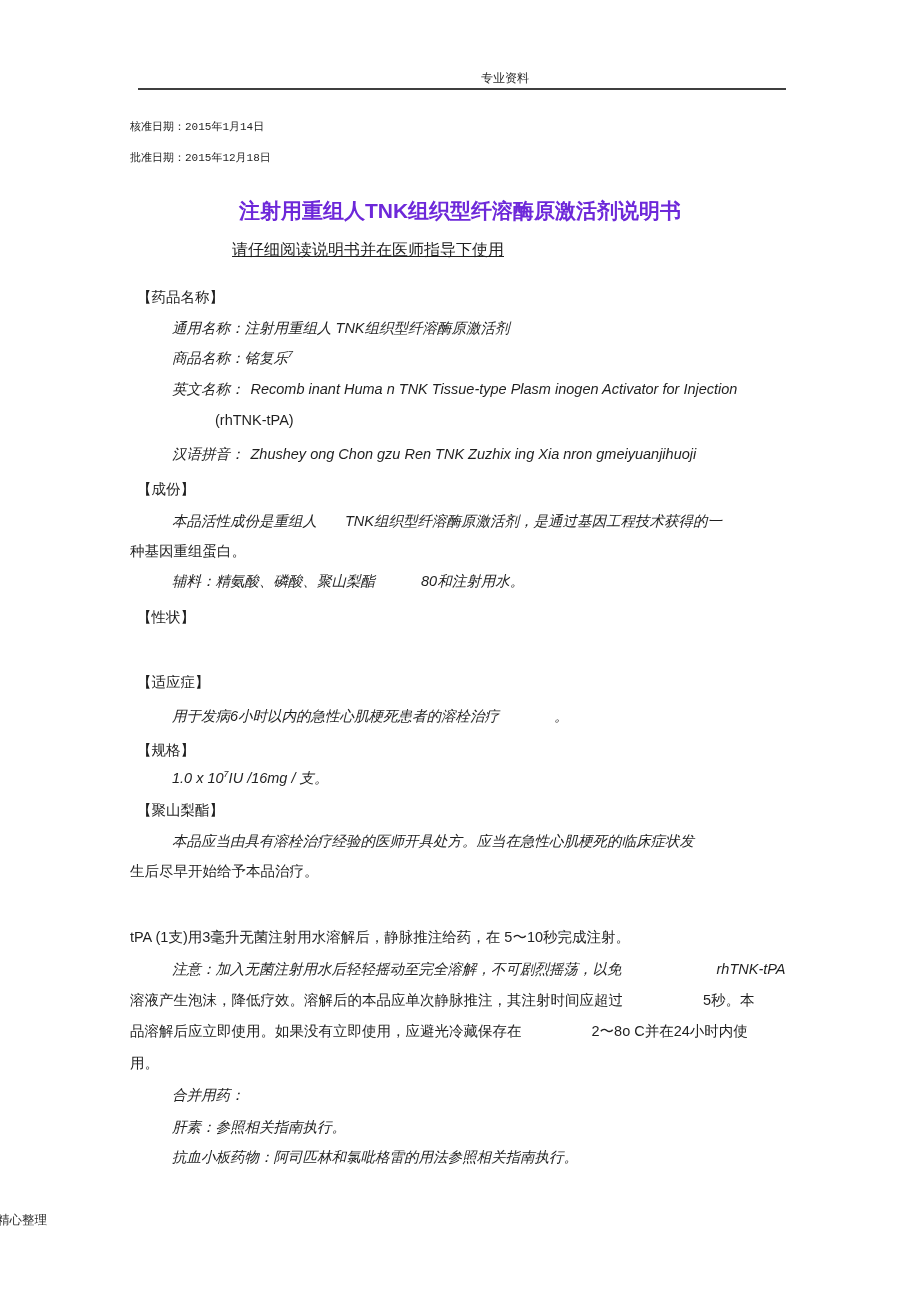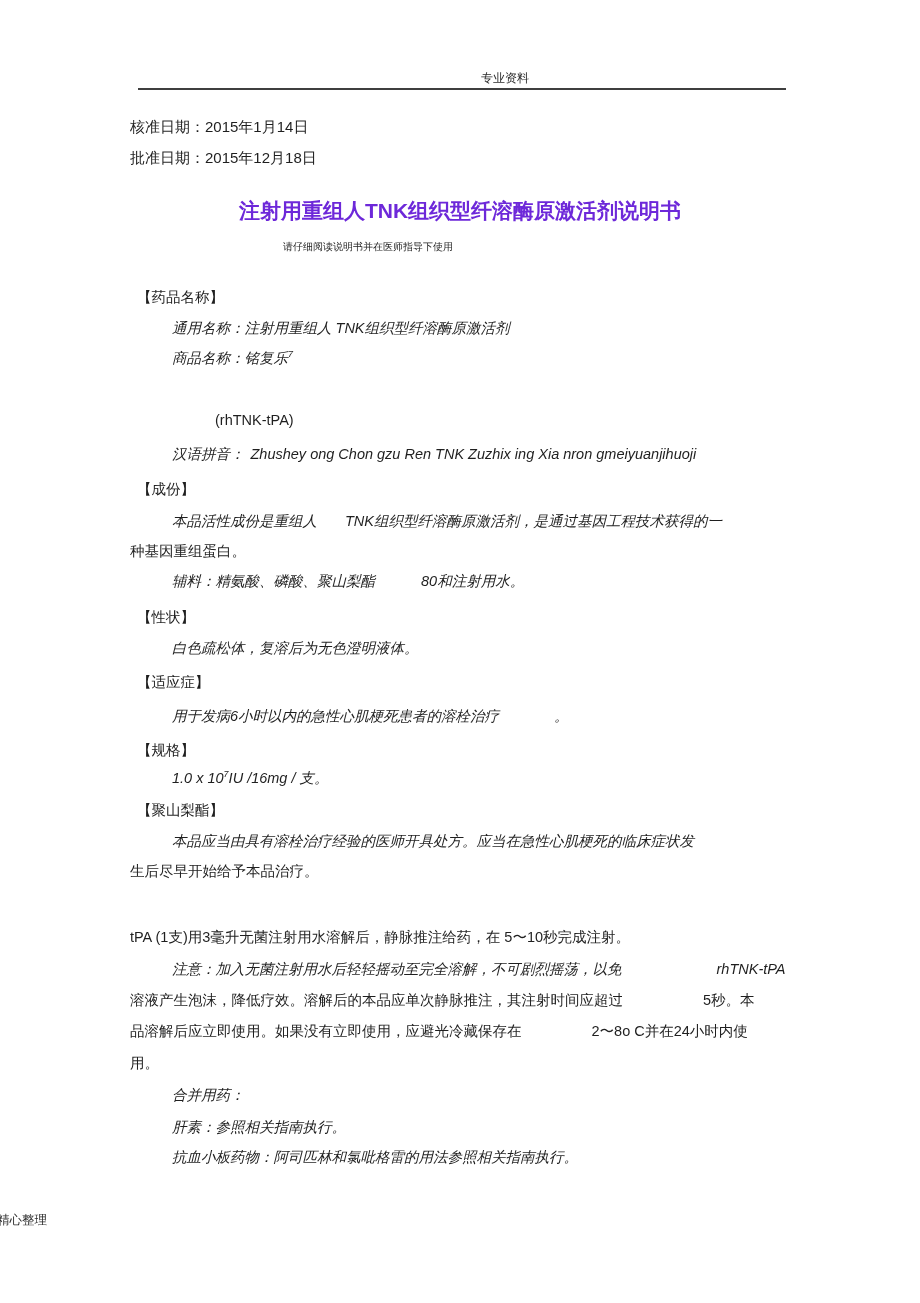--- a/index.html
+++ b/index.html
@@ -65,58 +65,59 @@
     font-size: 21px;
     font-weight: bold;
     color: #6d28d9;
   }
   #doc-subtitle {
     position: absolute;
     top: 240px;
     left: 0;
     width: 736px;
     text-align: center;
-    font-size: 10px;
+    font-size: 16px;
+    text-decoration: underline;
   }
   #footer-note {
     position: absolute;
     top: 1212px;
     left: -3px;
     font-size: 12.5px;
     color: #2b2b2b;
   }
-  .date-line { font-size: 15px; }
+  .date-line { font-size: 11px; font-family: Liberation Mono, monospace; }
 </style>
 </head>
 <body>
 
 <div id="page">
 
   <div id="header-text">专业资料</div>
   <div id="header-rule"></div>
 
   <div class="line date-line flush" style="top:117px">核准日期：2015年1月14日</div>
   <div class="line date-line flush" style="top:148px">批准日期：2015年12月18日</div>
 
   <div id="doc-title">注射用重组人TNK组织型纤溶酶原激活剂说明书</div>
   <div id="doc-subtitle">请仔细阅读说明书并在医师指导下使用</div>
 
   <div class="line heading" style="top:287px">【药品名称】</div>
   <div class="line indent" style="top:318px">通用名称：注射用重组人 TNK组织型纤溶酶原激活剂</div>
   <div class="line indent" style="top:348px"><span>商品名称：铭复乐</span><span class="sup">7</span></div>
+  <div class="line indent" style="top:379px"><span>英文名称：</span><span class="gap g6"></span><span>Recomb inant Huma n TNK Tissue-type Plasm inogen Activator for Injection</span></div>
   <div class="line" style="top:410px; left:215px">(rhTNK-tPA)</div>
   <div class="line indent" style="top:444px"><span>汉语拼音：</span><span class="gap g6"></span><span>Zhushey ong Chon gzu Ren TNK Zuzhix ing Xia nron gmeiyuanjihuoji</span></div>
 
   <div class="line heading" style="top:479px">【成份】</div>
   <div class="line indent" style="top:511px"><span>本品活性成份是重组人</span><span class="gap g28"></span><span>TNK组织型纤溶酶原激活剂，是通过基因工程技术获得的一</span></div>
   <div class="line flush" style="top:541px">种基因重组蛋白。</div>
   <div class="line indent" style="top:571px"><span>辅料：精氨酸、磷酸、聚山梨酯</span><span class="gap g46"></span><span>80和注射用水。</span></div>
 
   <div class="line heading" style="top:607px">【性状】</div>
-  <div class="line indent" style="top:638px">白色疏松体，复溶后为无色澄明液体。</div>
 
   <div class="line heading" style="top:672px">【适应症】</div>
   <div class="line indent" style="top:706px"><span>用于发病6小时以内的急性心肌梗死患者的溶栓治疗</span><span class="gap g55"></span><span>。</span></div>
 
   <div class="line heading" style="top:740px">【规格】</div>
   <div class="line indent" style="top:768px"><span>1.0 x 10</span><span class="sup">7</span><span>IU /16mg / 支。</span></div>
 
   <div class="line heading" style="top:800px">【聚山梨酯】</div>
   <div class="line indent" style="top:831px">本品应当由具有溶栓治疗经验的医师开具处方。应当在急性心肌梗死的临床症状发</div>
   <div class="line flush" style="top:861px">生后尽早开始给予本品治疗。</div>

